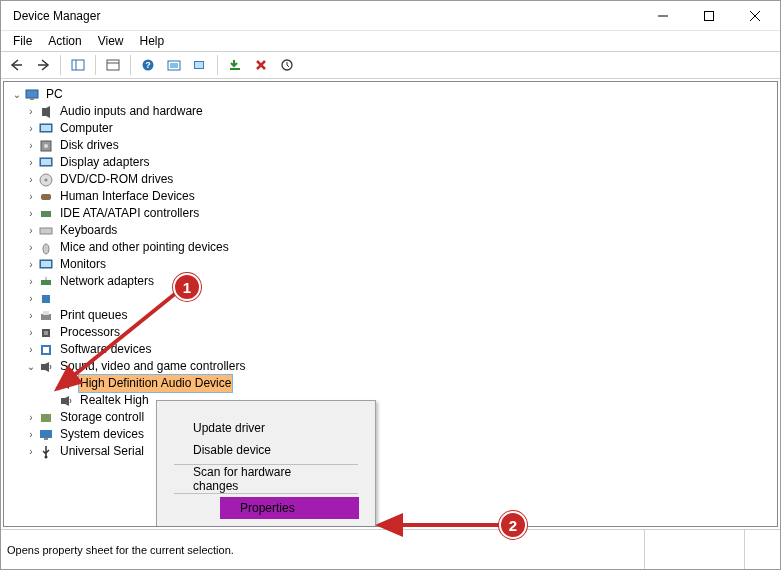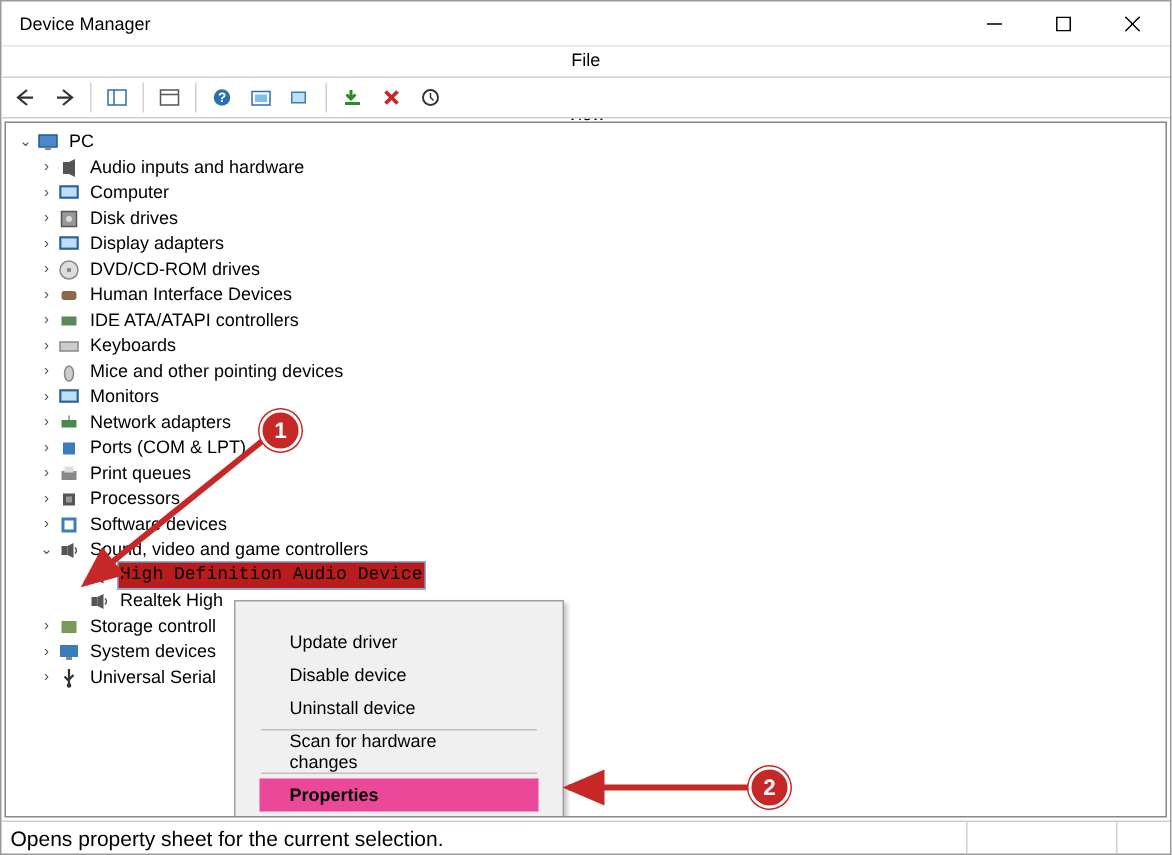--- a/index.html
+++ b/index.html
@@ -32,21 +32,20 @@
     font-size: 13px;
   }
   .winbtn svg { stroke: #000; fill: none; stroke-width: 1; }
   
   .menubar {
     height: 20px;
     display: flex;
     align-items: center;
     padding: 0 4px;
     font-size: 12px;
-    flex-direction: column;
   }
   .menubar .mitem { padding: 2px 8px; }
   
   .toolbar {
     height: 28px;
     border-top: 1px solid #d0d0d0;
     border-bottom: 1px solid #d0d0d0;
     display: flex;
     align-items: center;
     padding: 0 4px;
@@ -70,48 +69,48 @@
   }
   .tree {
     padding: 4px 0 4px 6px;
     line-height: 17px;
     white-space: nowrap;
   }
   .row { display: flex; align-items: center; height: 17px; }
   .expander { width: 14px; text-align:center; color:#555; font-size:10px; cursor:default;}
   .icon { width: 16px; height: 16px; display:flex; align-items:center; justify-content:center; margin-right:4px; }
   .label { padding: 0 2px; }
-  .label.selected { background:#b91c1c; border:1px solid #7ab7e8; padding:0 1px;font-family:Liberation Mono, monospace; }
+  .label.selected { background:#fdba74; border:1px solid #7ab7e8; padding:0 1px; }
   .indent1 { padding-left: 14px; }
   .indent2 { padding-left: 34px; }
   
   .ctxmenu {
     position: absolute;
     background: #f0f0f0;
     border: 1px solid #a0a0a0;
     box-shadow: 2px 2px 3px rgba(0,0,0,0.25);
     font-size: 12px;
     padding: 16px;
   }
   .ctxitem { padding: 4px 40px 4px 20px; height:22px; display:flex; align-items:center;}
-  .ctxitem.hl { background:#ec4899; font-weight:bold; }
+  .ctxitem.hl { background:#a21caf; font-weight:normal;margin-left:47px; }
   .ctxsep { height:1px; background:#c0c0c0; margin:3px 1px; }
   
   .badge {
     position:absolute;
     width:28px; height:28px; border-radius:50%;
     background:#c62828; color:#fff; border:2px solid #fff;
     display:flex; align-items:center; justify-content:center;
     font-weight:bold; font-size:15px;
     box-shadow:0 0 0 1px #c62828;
   }
   
   .statusbar {
-    height: 22px;
-    font-size: 14px;
+    height: 40px;
+    font-size: 11px;
     display:flex; align-items:center;
     padding: 0 6px;
     border-top:1px solid #d0d0d0;
   }
   .statuscell { border-left:1px solid #d0d0d0; height:100%; }
 </style>
 </head>
 <body>
 
 <div class="titlebar">
@@ -326,21 +325,20 @@
           </span>
           <span class="label">Network adapters</span>
         </div>
         <div class="row indent1">
           <span class="expander">›</span>
           <span class="icon">
             <svg width="14" height="14">
               <rect x="3" y="3" width="8" height="8" fill="#3b7dbb"></rect>
             </svg>
           </span>
-          <span class="label">Ports (COM &amp; LPT)</span>
         </div>
         <div class="row indent1">
           <span class="expander">›</span>
           <span class="icon">
             <svg width="14" height="14">
               <rect x="2" y="5" width="10" height="6" fill="#888"></rect>
               <rect x="4" y="2" width="6" height="4" fill="#ddd"></rect>
             </svg>
           </span>
           <span class="label">Print queues</span>
@@ -426,21 +424,20 @@
             </svg>
           </span>
           <span class="label">Universal Serial</span>
         </div>
       </div>
   </div>
 
   <div class="ctxmenu" id="ctxmenu" style="left:152px; top:318px; width:220px;">
       <div class="ctxitem">Update driver</div>
       <div class="ctxitem">Disable device</div>
-      <div class="ctxitem">Uninstall device</div>
       <div class="ctxsep"></div>
       <div class="ctxitem">Scan for hardware changes</div>
       <div class="ctxsep"></div>
       <div class="ctxitem hl">Properties</div>
     </div>
 </div>
 
 <div class="statusbar">
   <span style="flex:1">Opens property sheet for the current selection.</span>
   <span class="statuscell" style="width:100px"></span>

